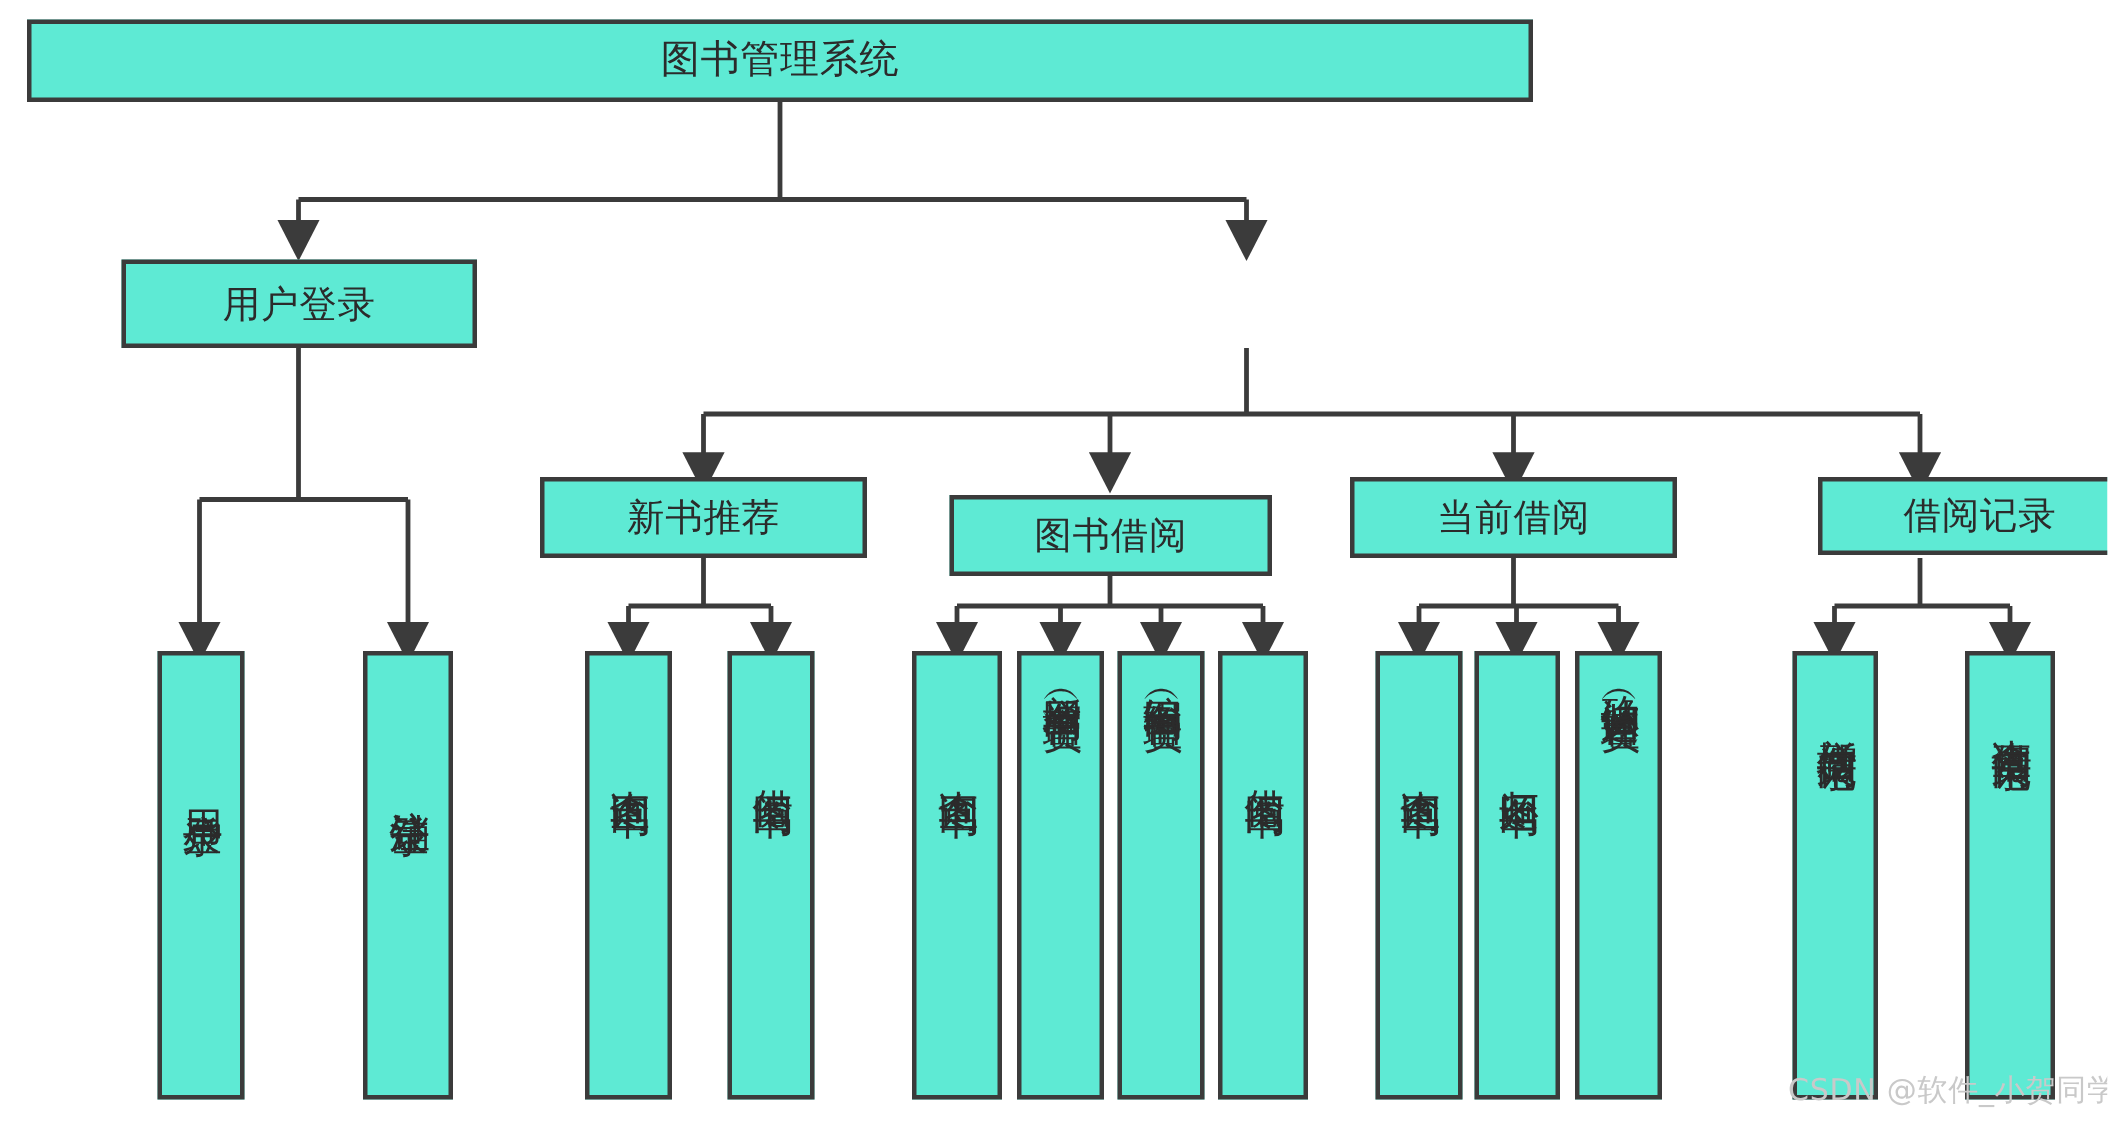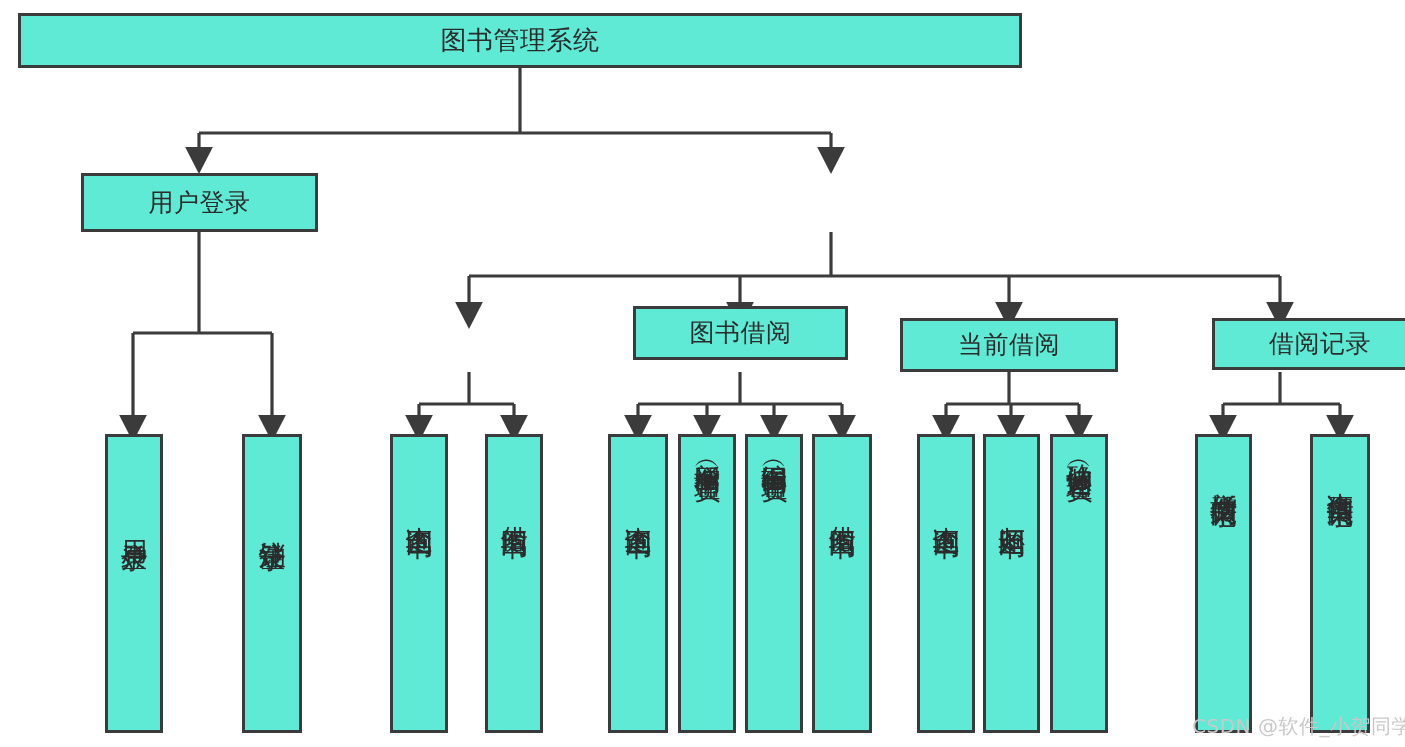--- a/index.html
+++ b/index.html
@@ -130,21 +130,24 @@
   </svg>
 
   <div class="node horiz root" style="left:18px; top:13px; width:1004px; height:55px;">
     <span class="lbl">图书管理系统</span>
   </div>
 
   <div class="node horiz" style="left:81px; top:173px; width:237px; height:59px;">
     <span class="lbl">用户登录</span>
   </div>
 
-  <div class="node horiz" style="left:633px; top:306px; width:215px; height:54px;">
+  <div class="node horiz" style="left:360px; top:318px; width:218px; height:54px;">
+    <span class="lbl">新书推荐</span>
+  </div>
+  <div class="node horiz" style="left:633px; top:330px; width:215px; height:54px;">
     <span class="lbl">图书借阅</span>
   </div>
   <div class="node horiz" style="left:900px; top:318px; width:218px; height:54px;">
     <span class="lbl">当前借阅</span>
   </div>
   <div class="node horiz" style="left:1172px; top:318px; width:216px; height:52px;margin-left:40px;">
     <span class="lbl">借阅记录</span>
   </div>
 
   <div class="node vert" style="left:105px; top:434px; width:58px; height:299px; padding-top:82px;">

